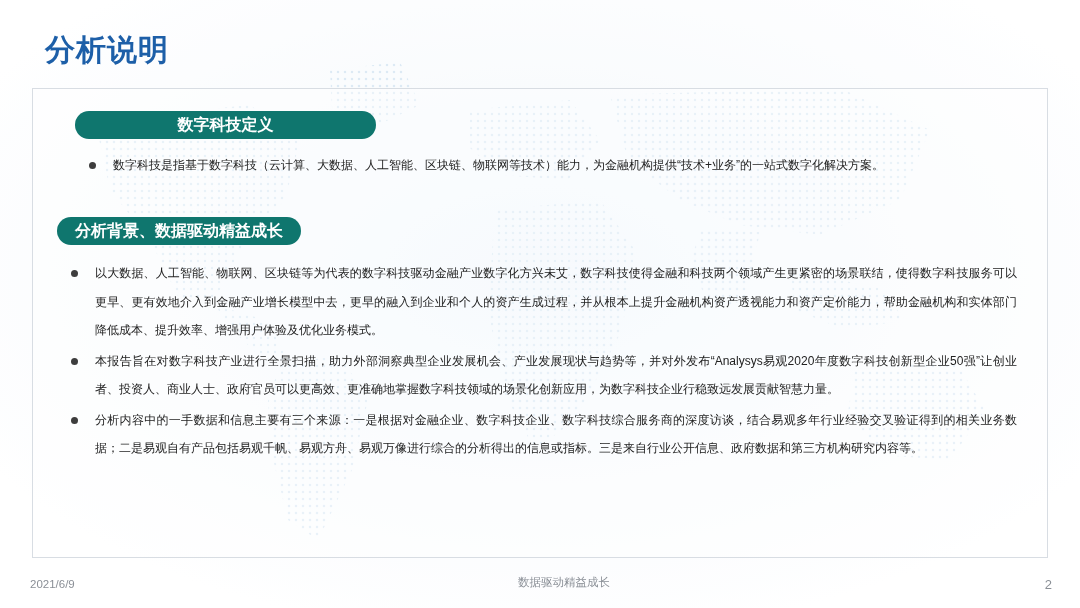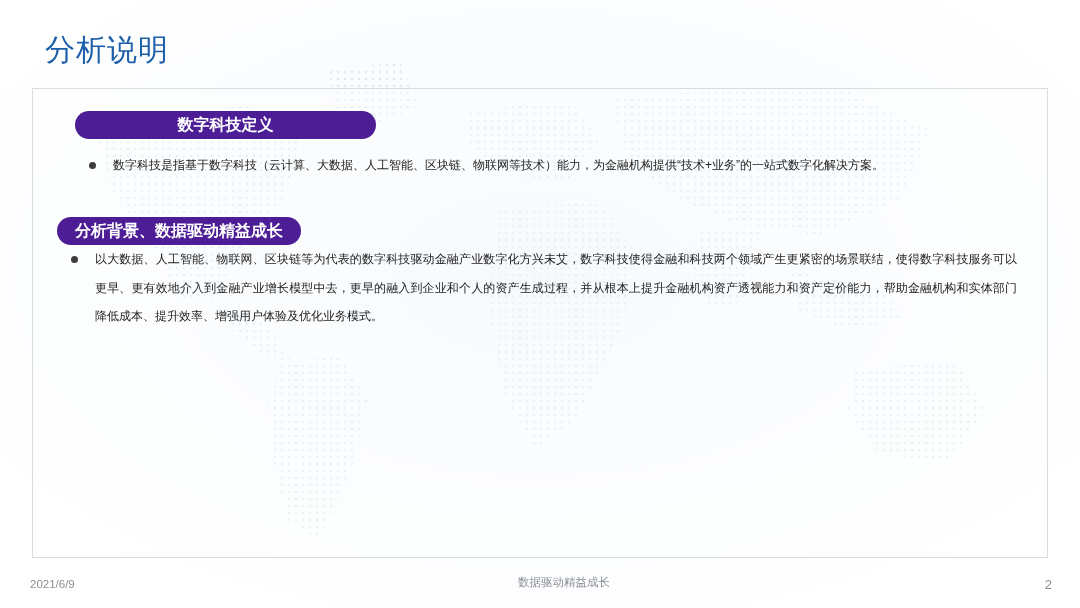--- a/index.html
+++ b/index.html
@@ -30,39 +30,39 @@
     opacity: 0.55;
     pointer-events: none;
   }
   .page-title {
     position: absolute;
     left: 45px;
     top: 30px;
     font-size: 30px;
     color: #1d5fa8;
     letter-spacing: 1px;
-    font-weight: normal;
+    font-weight: bold;
     line-height: 40px;
   }
   .content-panel {
     position: absolute;
     left: 32px;
     top: 88px;
     width: 1016px;
     height: 470px;
     border: 1px solid #d8dde3;
     background: rgba(255,255,255,0.35);
     box-sizing: border-box;
   }
   .section {
     position: absolute;
   }
   .section-header {
     display: inline-block;
-    background: #4c1d95;
+    background: #0f766e;
     color: #ffffff;
     font-size: 16px;
     font-weight: bold;
     line-height: 28px;
     padding: 0 18px;
     height: 28px;
     white-space: nowrap;
     border-radius: 14px;
   }
   .sec1 .section-header {
@@ -167,24 +167,32 @@
       <ul class="bullet-list" style="margin-top:12px;">
         <li class="bullet-item">
           <span class="dot"></span>
           <span>数字科技是指基于数字科技（云计算、大数据、人工智能、区块链、物联网等技术）能力，为金融机构提供“技术+业务”的一站式数字化解决方案。</span>
         </li>
       </ul>
     </div>
 
     <div class="section sec2" style="left:24px; top:128px; width:960px;">
       <div class="section-header">分析背景、数据驱动精益成长</div>
-      <ul class="bullet-list" style="">
+      <ul class="bullet-list" style="margin-top:14px;">
         <li class="bullet-item">
           <span class="dot"></span>
           <span>以大数据、人工智能、物联网、区块链等为代表的数字科技驱动金融产业数字化方兴未艾，数字科技使得金融和科技两个领域产生更紧密的场景联结，使得数字科技服务可以更早、更有效地介入到金融产业增长模型中去，更早的融入到企业和个人的资产生成过程，并从根本上提升金融机构资产透视能力和资产定价能力，帮助金融机构和实体部门降低成本、提升效率、增强用户体验及优化业务模式。</span>
+        </li>
+        <li class="bullet-item">
+          <span class="dot"></span>
+          <span>本报告旨在对数字科技产业进行全景扫描，助力外部洞察典型企业发展机会、产业发展现状与趋势等，并对外发布“Analysys易观2020年度数字科技创新型企业50强”让创业者、投资人、商业人士、政府官员可以更高效、更准确地掌握数字科技领域的场景化创新应用，为数字科技企业行稳致远发展贡献智慧力量。</span>
+        </li>
+        <li class="bullet-item">
+          <span class="dot"></span>
+          <span>分析内容中的一手数据和信息主要有三个来源：一是根据对金融企业、数字科技企业、数字科技综合服务商的深度访谈，结合易观多年行业经验交叉验证得到的相关业务数据；二是易观自有产品包括易观千帆、易观方舟、易观万像进行综合的分析得出的信息或指标。三是来自行业公开信息、政府数据和第三方机构研究内容等。</span>
         </li>
       </ul>
     </div>
 
   </div>
 
   <div class="footer-date">2021/6/9</div>
   <div class="footer-center">数据驱动精益成长</div>
   <div class="footer-page">2</div>
 

